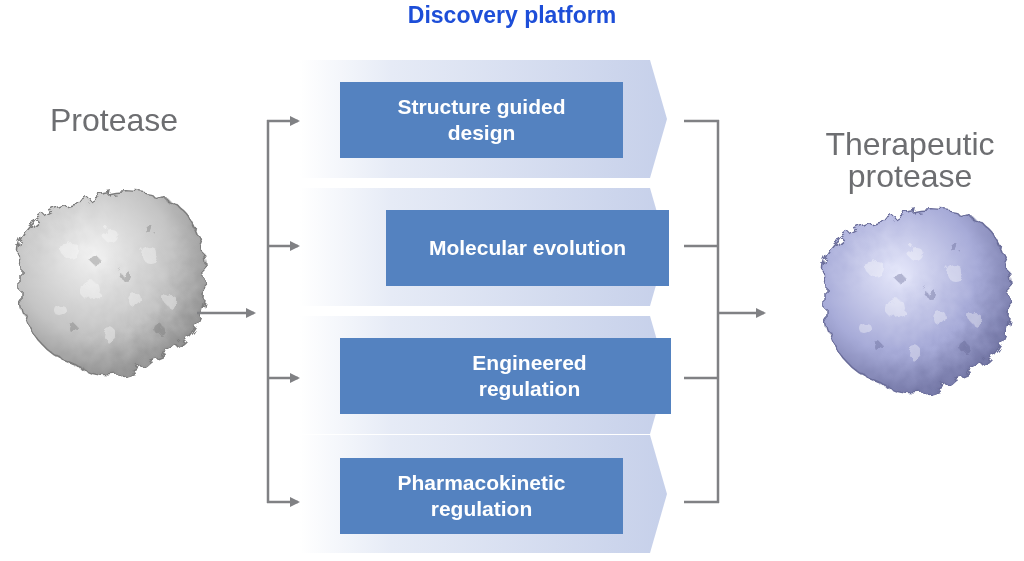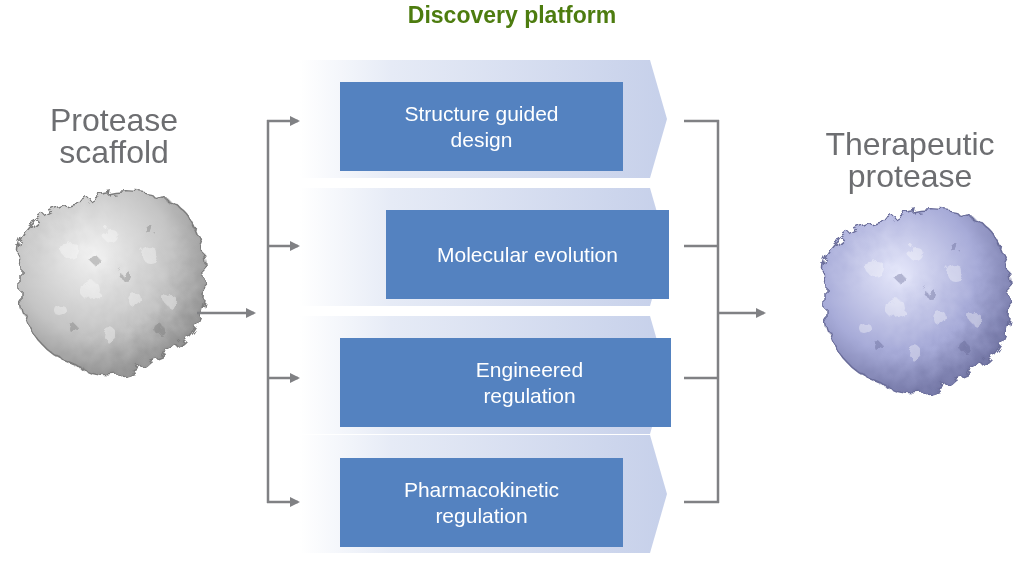--- a/index.html
+++ b/index.html
@@ -1,37 +1,36 @@
 <!DOCTYPE html>
 <html><head>
 <meta charset="utf-8">
 <style>
   html, body { margin:0; padding:0; background:#ffffff; }
   body { width:1024px; height:561px; position:relative; overflow:hidden;
          font-family:"Liberation Sans", sans-serif; }
   .title { position:absolute; left:0; width:1024px; top:0; text-align:center;
-           font-weight:bold; font-size:23px; color:#4d7c0f; line-height:30px; }
+           font-weight:bold; font-size:23px; color:#1d4ed8; line-height:30px; }
   .side-label { position:absolute; text-align:center; color:#6d6e71;
                 font-size:32px; line-height:32px; width:200px; }
   .band { position:absolute; left:300px; width:368px; height:118px; }
   .band svg { position:absolute; left:0; top:0; }
-  .box { position:absolute; left:40px; width:283px; height:89px; background:#5482c0;
+  .box { position:absolute; left:40px; width:283px; height:76px; background:#5482c0;
          color:#ffffff; font-size:21px; line-height:26px; display:flex;
-         align-items:center; justify-content:center; text-align:center; }
+         align-items:center; justify-content:center; text-align:center;font-weight:bold; }
   svg.overlay { position:absolute; left:0; top:0; }
   .protein { position:absolute; }
 </style>
 </head>
 <body>
 
 <div class="title">Discovery platform</div>
 
 <div class="side-label" style="left:14px; top:104px;">
   <div>Protease</div>
-  <div>scaffold</div>
 </div>
 
 <div class="side-label" style="left:810px; top:104px;margin-top:24px;">
   <div>Therapeutic</div>
   <div>protease</div>
 </div>
 
 <svg class="protein" style="left:0; top:180px;" width="215" height="205" viewBox="0 0 215 205">
   <defs>
     <radialGradient id="gGray" cx="40%" cy="35%" r="70%">

